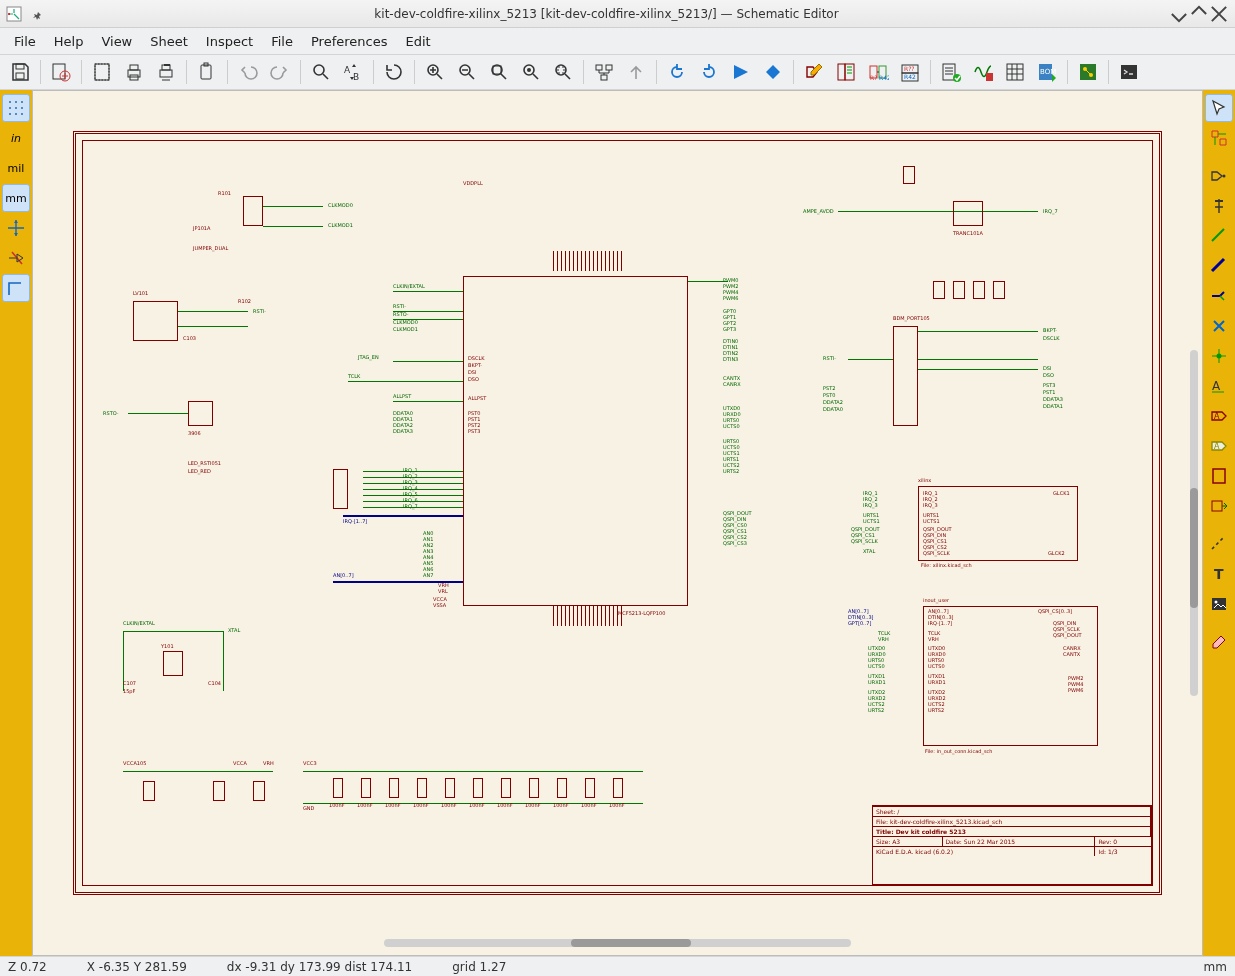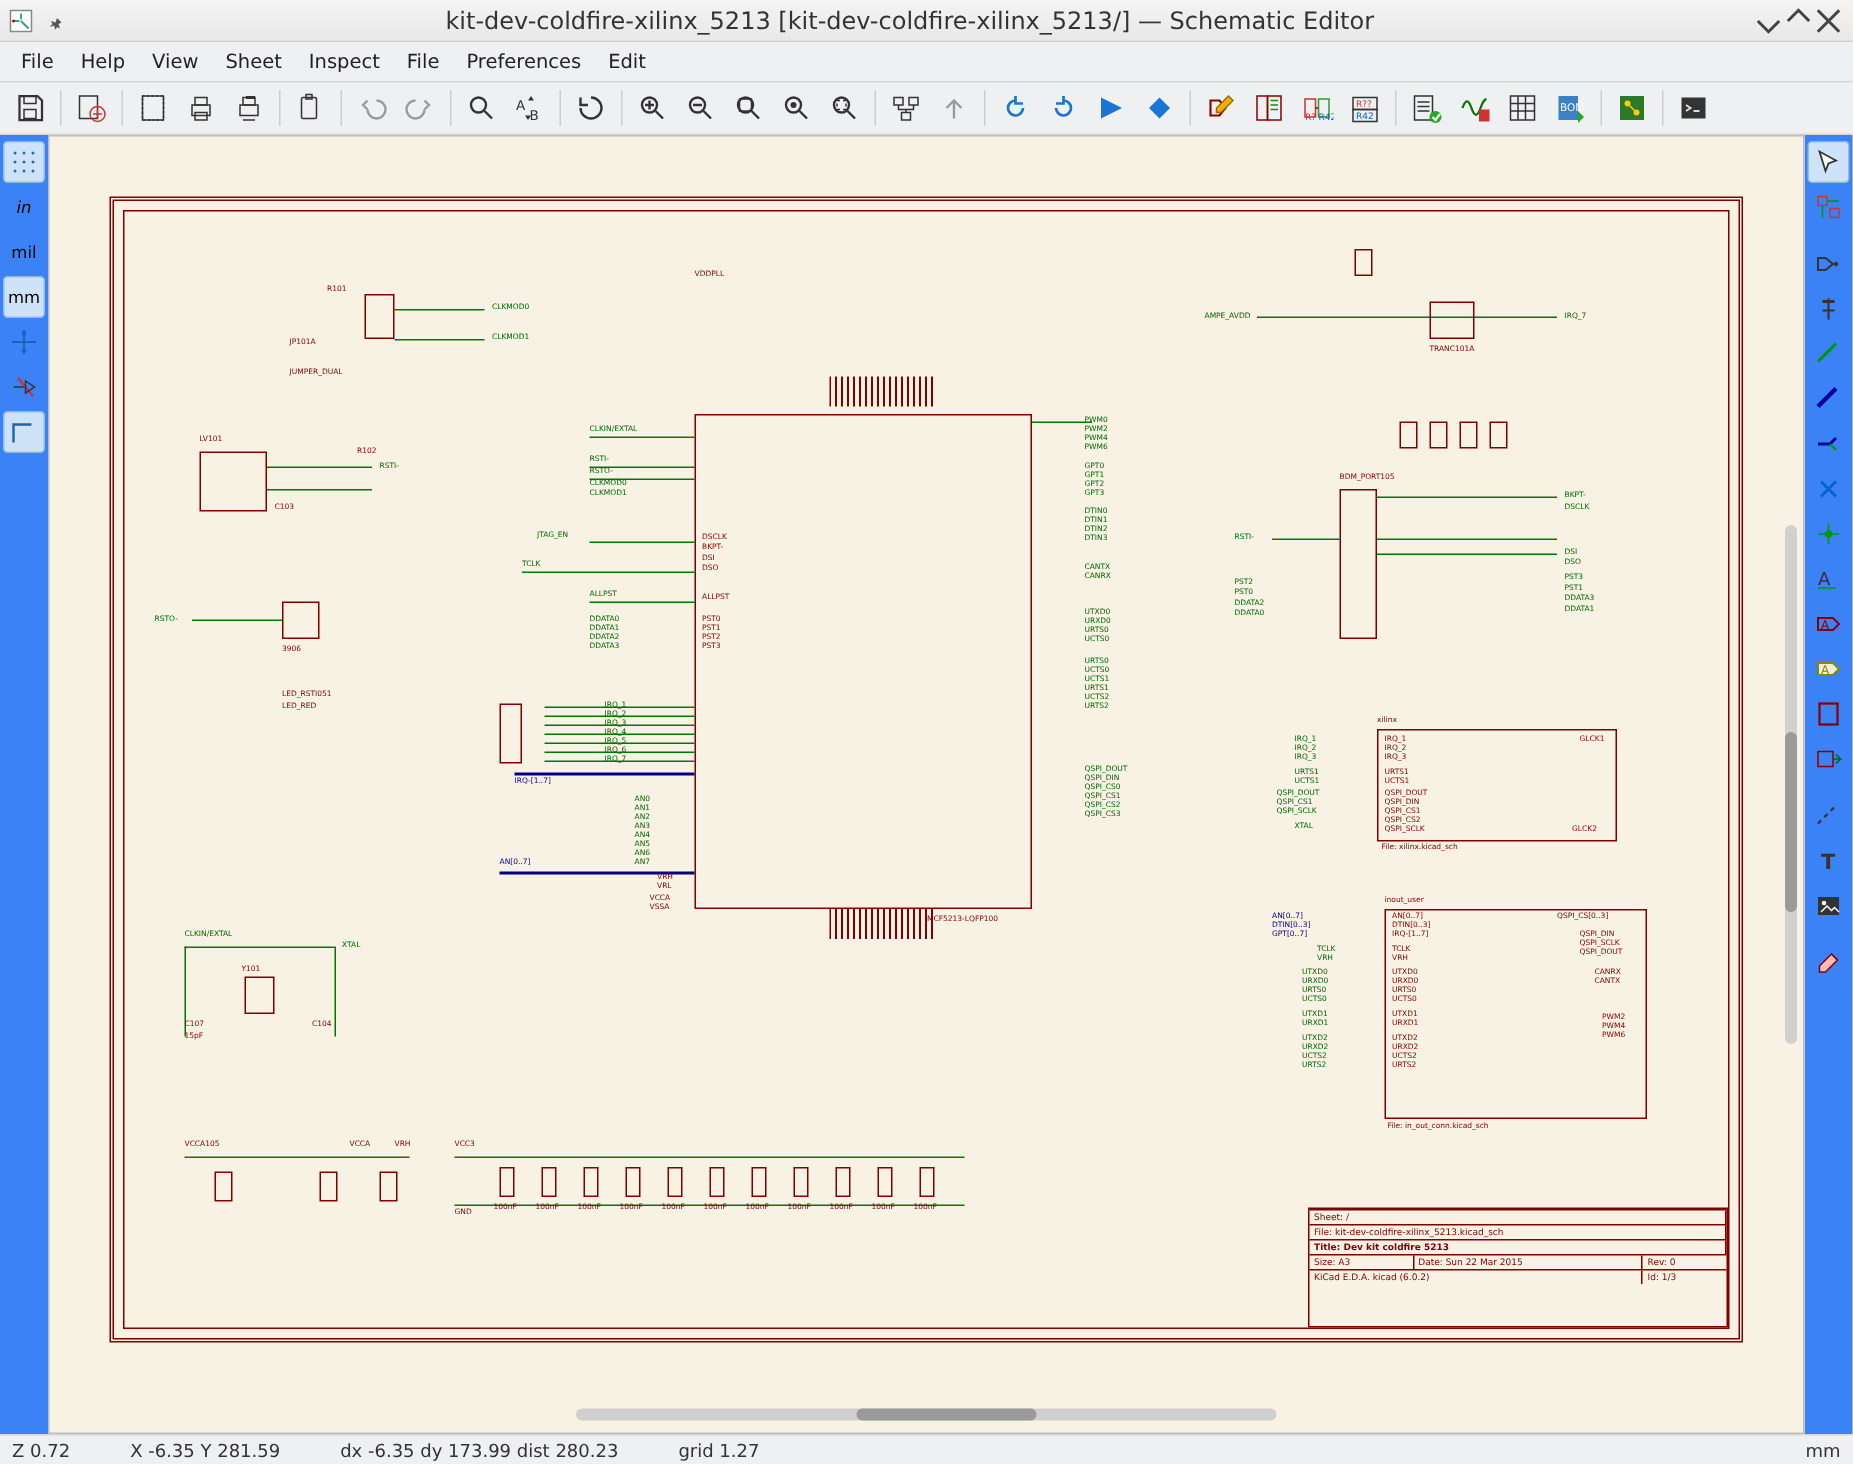--- a/index.html
+++ b/index.html
@@ -1,32 +1,32 @@
 <!DOCTYPE html>
 <html><head>
 <meta charset="utf-8">
 <style>
 * { box-sizing: border-box; margin: 0; padding: 0; font-family: "DejaVu Sans", sans-serif; }
 html, body { width: 1235px; height: 976px; overflow: hidden; background: #eff0f1; }
 
 .titlebar { height: 28px; background: linear-gradient(#f4f4f4,#e8e8e8); display: flex; align-items: center; padding: 0 6px; border-bottom: 1px solid #cfcfcf; }
 .titlebar .appicon { width:16px; height:16px; margin-right:6px; display:flex; align-items:center; justify-content:center; }
 .titlebar .pin { width:12px; height:12px; margin-left:4px; color:#555; }
-.titlebar .title { flex:1; text-align:center; font-size:16px; color:#333; }
+.titlebar .title { flex:1; text-align:center; font-size:12px; color:#333; }
 .titlebar .winbtn { width:20px; height:20px; display:flex; align-items:center; justify-content:center; color:#444; }
 .menubar { height:26px; background:#eff0f1; display:flex; align-items:center; padding:0 6px; gap:2px; font-size:13px; color:#222; }
 .menubar .menuitem { padding:3px 8px; border-radius:3px; }
 
 .toolbar { height:36px; background:#eff0f1; display:flex; align-items:center; padding:0 4px; gap:0; border-top:1px solid #d5d5d5; border-bottom:1px solid #d5d5d5; }
 .toolbar .tb { width:30px; height:30px; display:flex; align-items:center; justify-content:center; border:1px solid transparent; border-radius:3px; margin:0 1px; position:relative; }
 .toolbar .sep { width:1px; height:24px; background:#cdcdcd; margin:0 4px; }
 .toolbar svg { width:22px; height:22px; }
 
 .workarea { position:absolute; top:90px; left:0; right:0; bottom:20px; display:flex; }
-.leftbar, .rightbar { width:32px; background:#3b82f6; display:flex; flex-direction:column; align-items:center; padding-top:4px; gap:2px; }
+.leftbar, .rightbar { width:32px; background:#eab308; display:flex; flex-direction:column; align-items:center; padding-top:4px; gap:2px; }
 .rightbar { width:32px; }
 .sidebtn { width:28px; height:28px; display:flex; align-items:center; justify-content:center; border:1px solid transparent; border-radius:3px; font-size:11px; }
 .sidebtn.active { background:#cfe3f8; border:1px solid #8fb9e6; }
 .sidebtn svg { width:20px; height:20px; }
 .canvas-wrap { flex:1; position:relative; background:#f8f2e4; border:1px solid #bcbcbc; overflow:hidden; }
 .canvas-inner { position:absolute; inset:10px 10px 30px 10px; background:#f8f2e4; }
 .sch-frame { position:absolute; inset:30px 30px 30px 30px; border:3px double #800000; }
 .sch-frame .inner { position:absolute; inset:6px; border:1px solid #800000; }
 .hscrollbar { position:absolute; bottom:8px; left:30%; width:40%; height:8px; background:#d0d0d0; border-radius:4px; }
 .hscrollbar .thumb { position:absolute; left:40%; width:120px; height:8px; background:#9a9a9a; border-radius:4px; }
@@ -797,17 +797,17 @@
           <path d="M4 12l8-8 4 4-8 8H4z" fill="#fbb" stroke="#800"></path>
           <path d="M12 4l4 4" stroke="#800"></path>
         </svg>
       </div>
   </div>
 </div>
 
 <div class="statusbar">
   <span>Z 0.72</span>
   <span>X -6.35  Y 281.59</span>
-  <span>dx -6.35  dy 173.99  dist 280.23</span>
+  <span>dx -9.31  dy 173.99  dist 174.11</span>
   <span>grid 1.27</span>
   <span class="spacer"></span>
   <span>mm</span>
 </div>
 
 </body></html>

